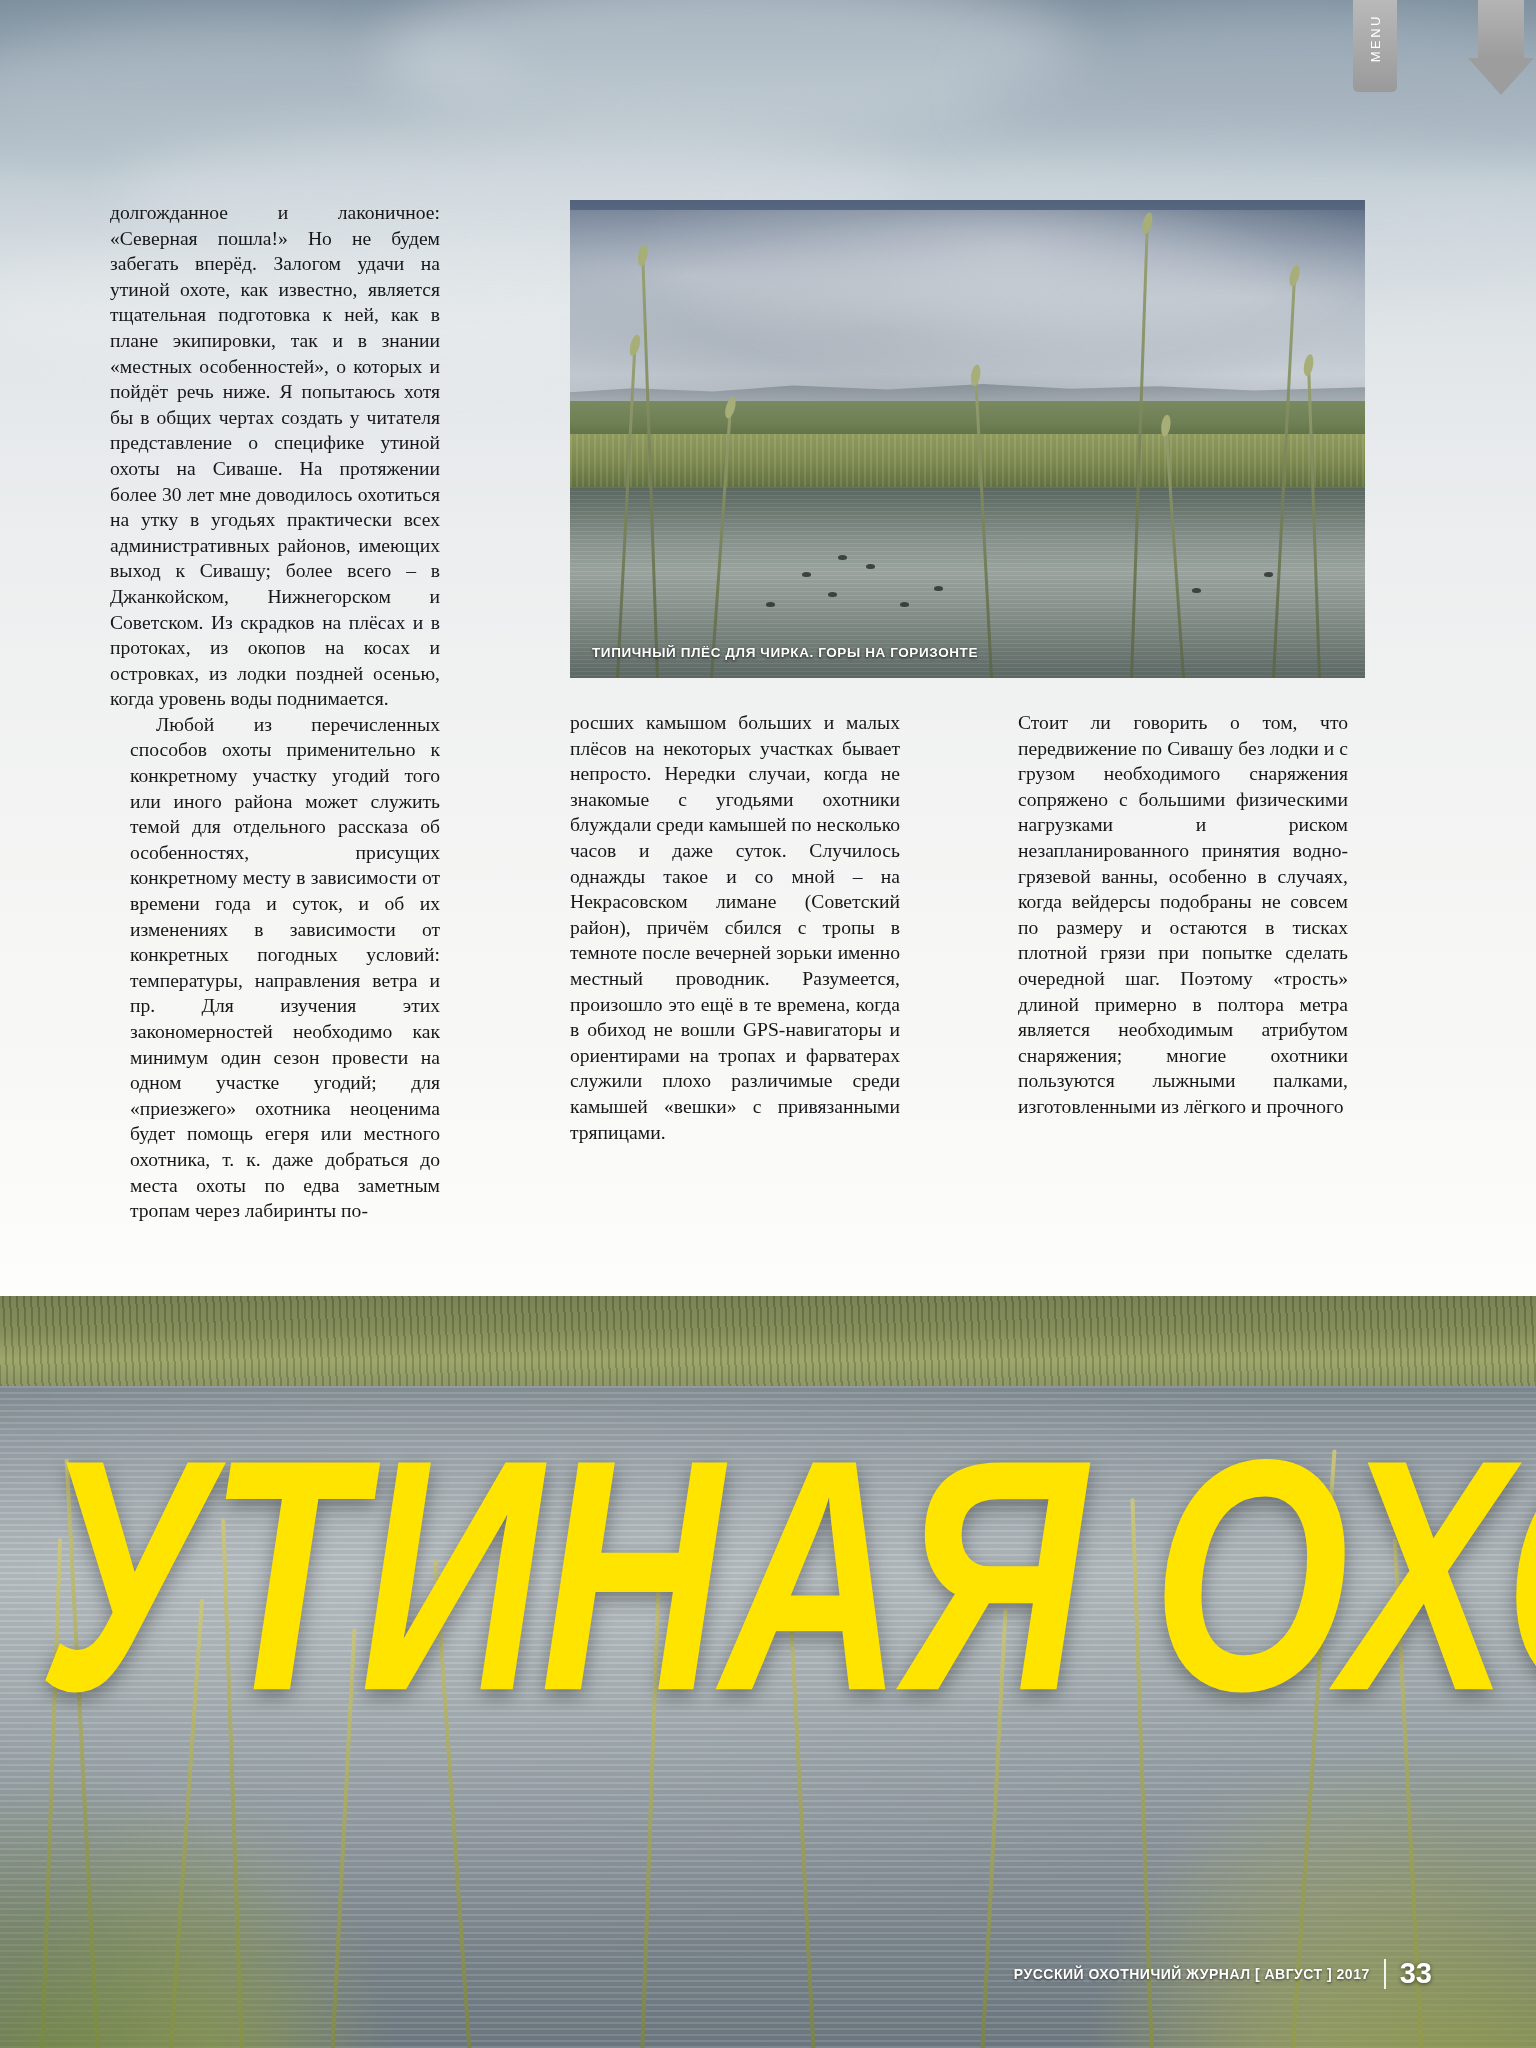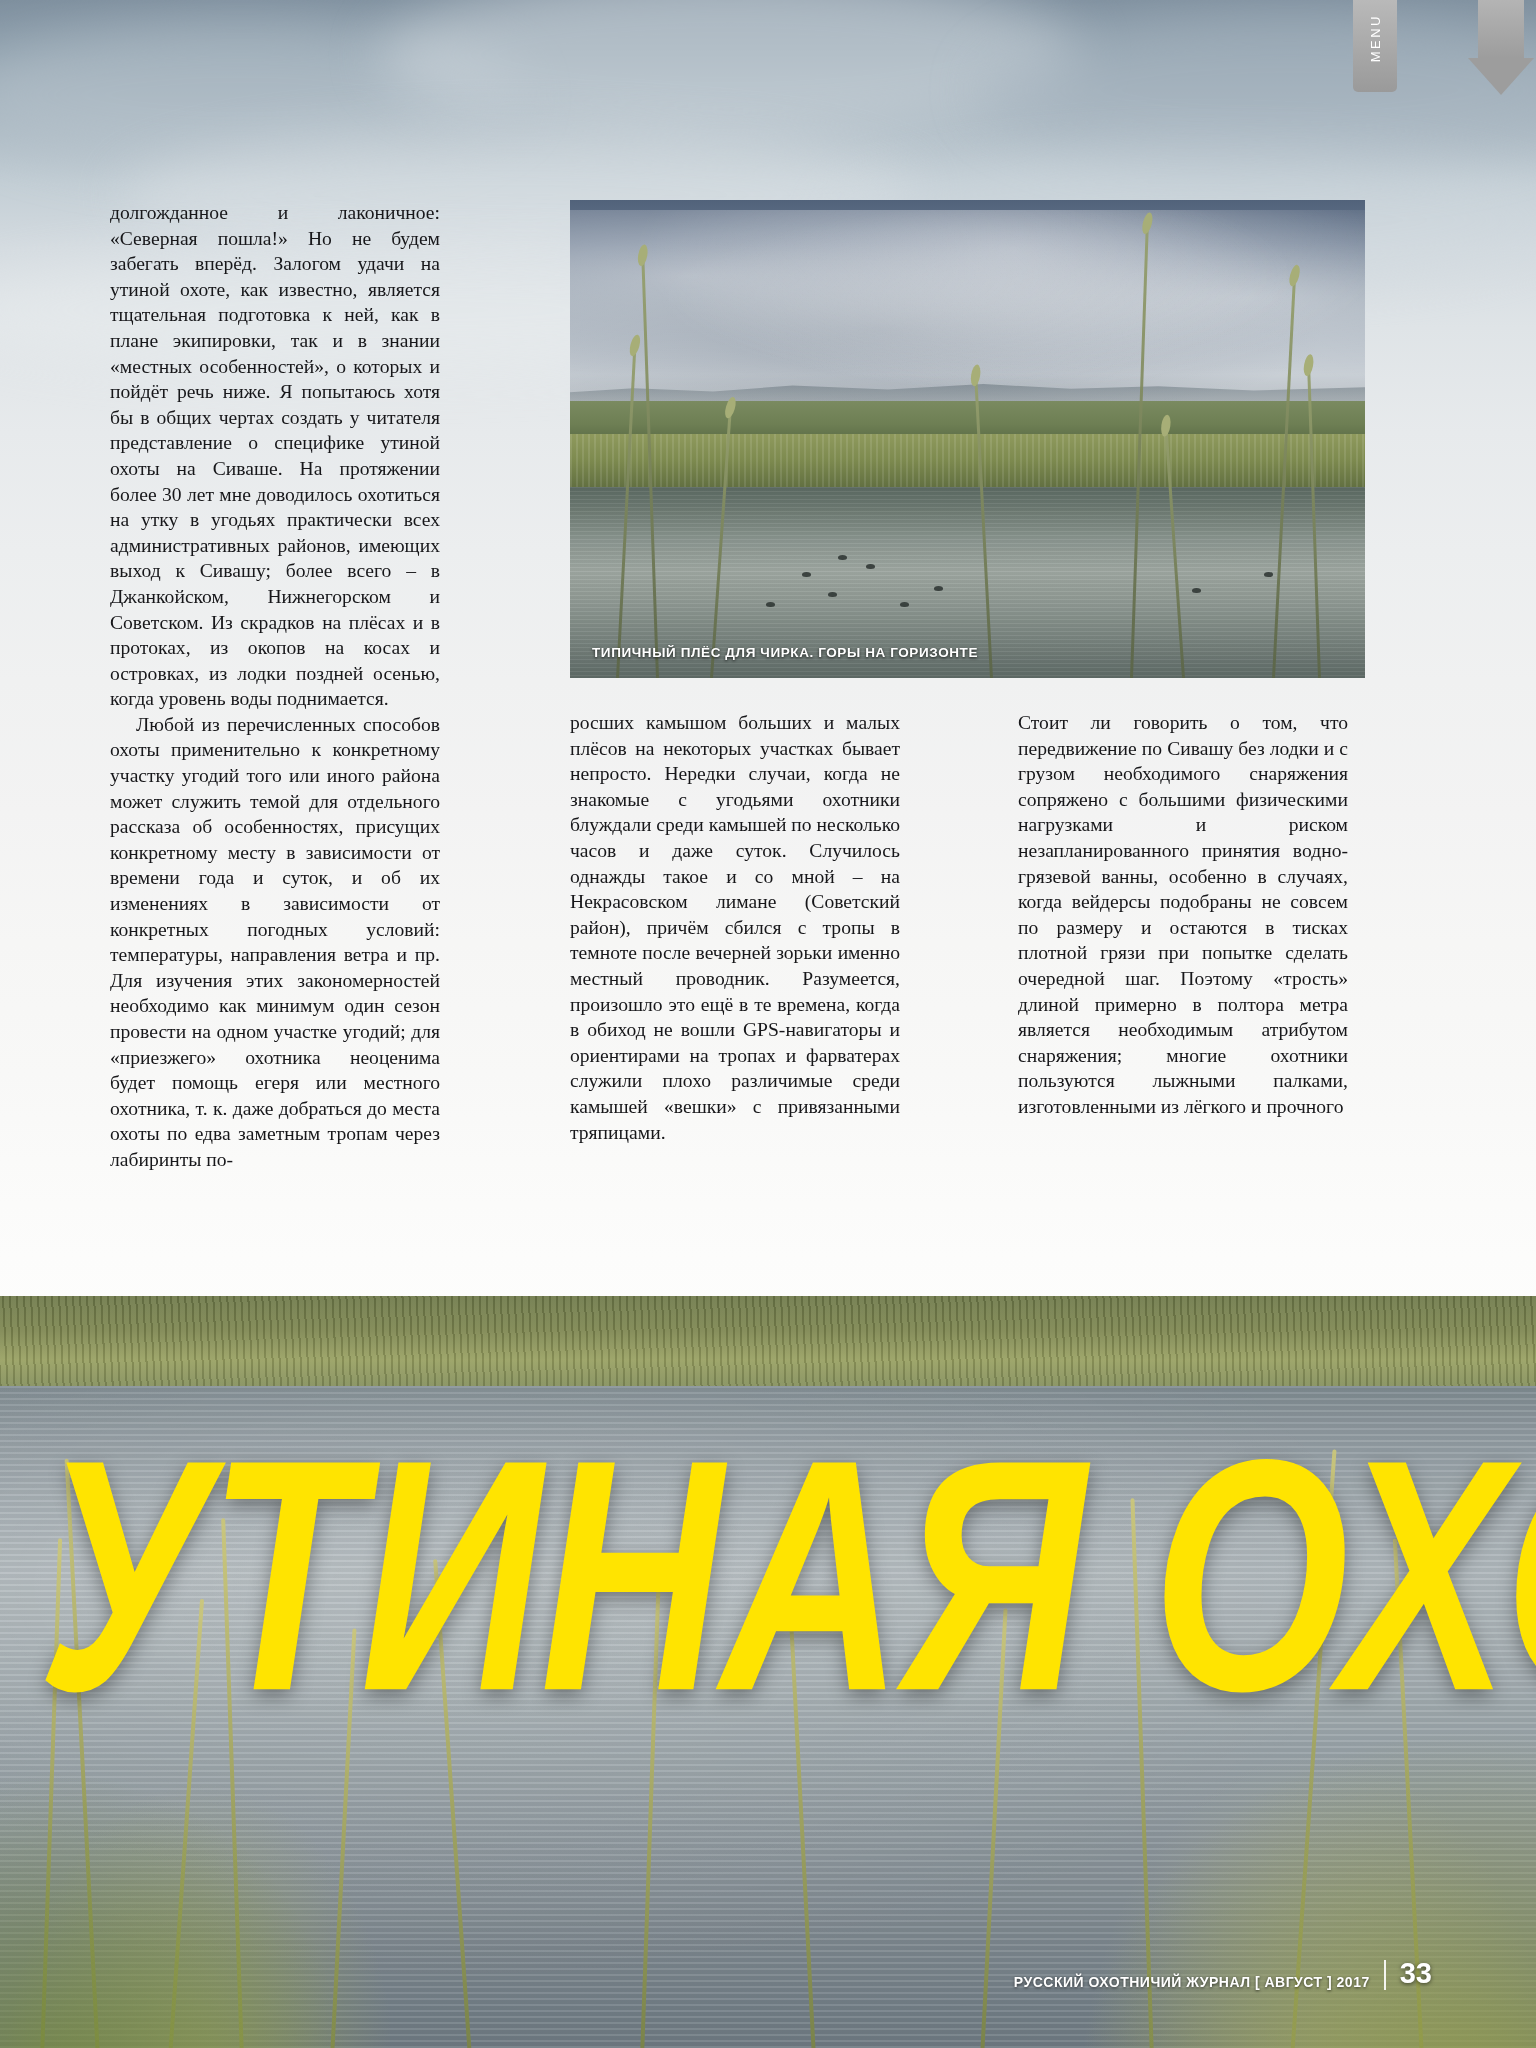--- a/index.html
+++ b/index.html
@@ -95,21 +95,21 @@
     position: absolute;
     font-family: "Liberation Serif", serif;
     font-size: 19.6px;
     line-height: 25.6px;
     color: #17171a;
     text-align: justify;
     text-justify: inter-word;
     hyphens: auto;
   }
   .col p { margin: 0; }
-  .col p + p { text-indent: 26px; }
+  .col p + p { text-indent: 26px; margin-left: 20px; }
 
   #col1 { left: 110px; top: 200px; width: 330px; }
   #col2 { left: 570px; top: 710px; width: 330px; }
   #col3 { left: 1018px; top: 710px; width: 330px; }
 
   
   .inset-photo {
     position: absolute;
     left: 570px; top: 200px;
     width: 795px; height: 478px;
@@ -270,21 +270,21 @@
   .hero-title-inner {
     display: inline-block;
     transform: scaleY(1.33) scaleX(1.02);
     transform-origin: center top;
   }
 
   
   .footer {
     position: absolute;
     right: 104px; bottom: 58px;
-    display: flex; align-items: flex-end; gap: 14px;
+    display: flex; align-items: center; gap: 14px;
     font-family: "Liberation Sans", sans-serif;
   }
   .footer-text {
     font-size: 14px;
     font-weight: bold;
     letter-spacing: .5px;
     color: #ffffff;
     text-shadow: 0 1px 3px rgba(0,0,0,.65);
   }
   .footer-rule {

